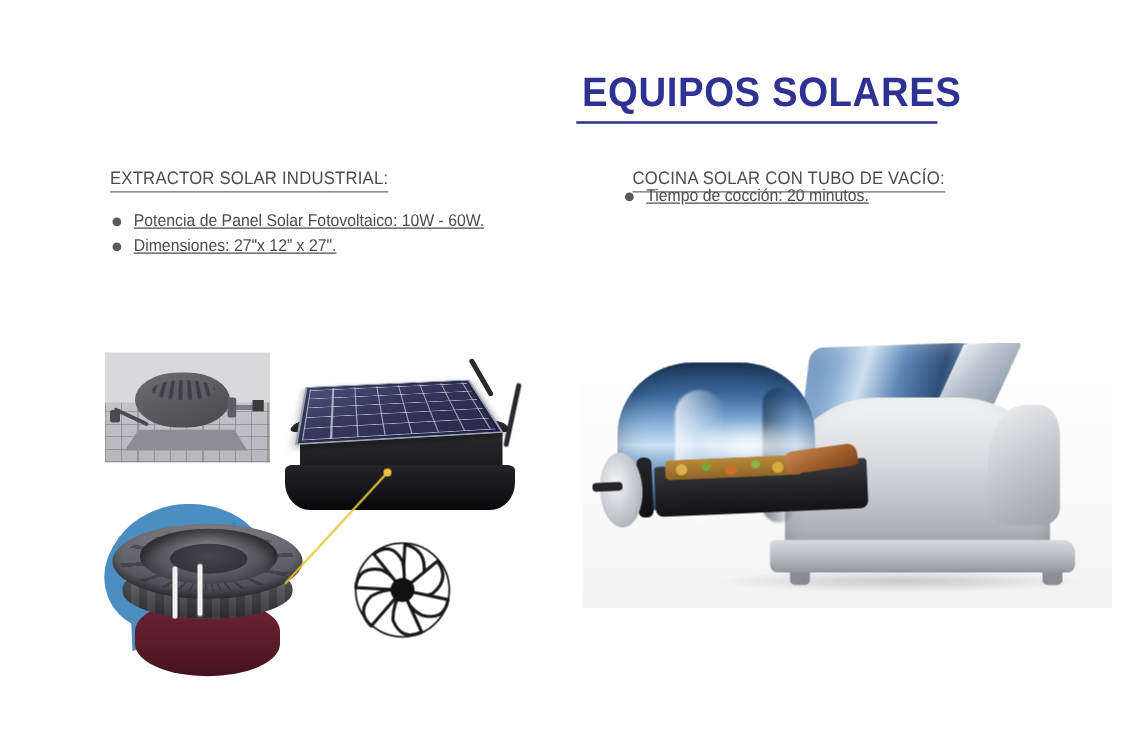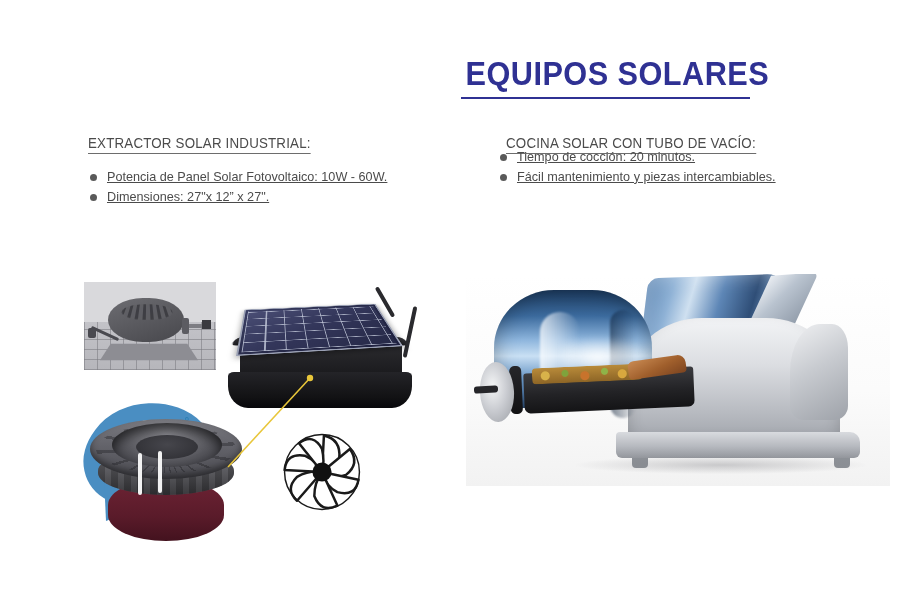--- a/index.html
+++ b/index.html
@@ -392,24 +392,20 @@
       <span class="txt">Dimensiones: 27"x  12” x 27".</span>
     </div>
   </div>
 
   <div class="col-head" id="head-right">COCINA SOLAR CON TUBO DE VACÍO:</div>
 
   <div class="bullets" id="list-right">
     <div class="li">
       <span class="dot"></span>
       <span class="txt">Tiempo de cocción: 20 minutos.</span>
-    </div>
-    <div class="li">
-      <span class="dot"></span>
-      <span class="txt">Fácil mantenimiento y piezas intercambiables.</span>
     </div>
   </div>
 
   <div class="art-left">
 
     <div class="roof-photo">
       <div class="roof-shingles"></div>
       <div class="roof-plate"></div>
       <div class="vent-body"></div>
       <div class="vent-grille"></div>

